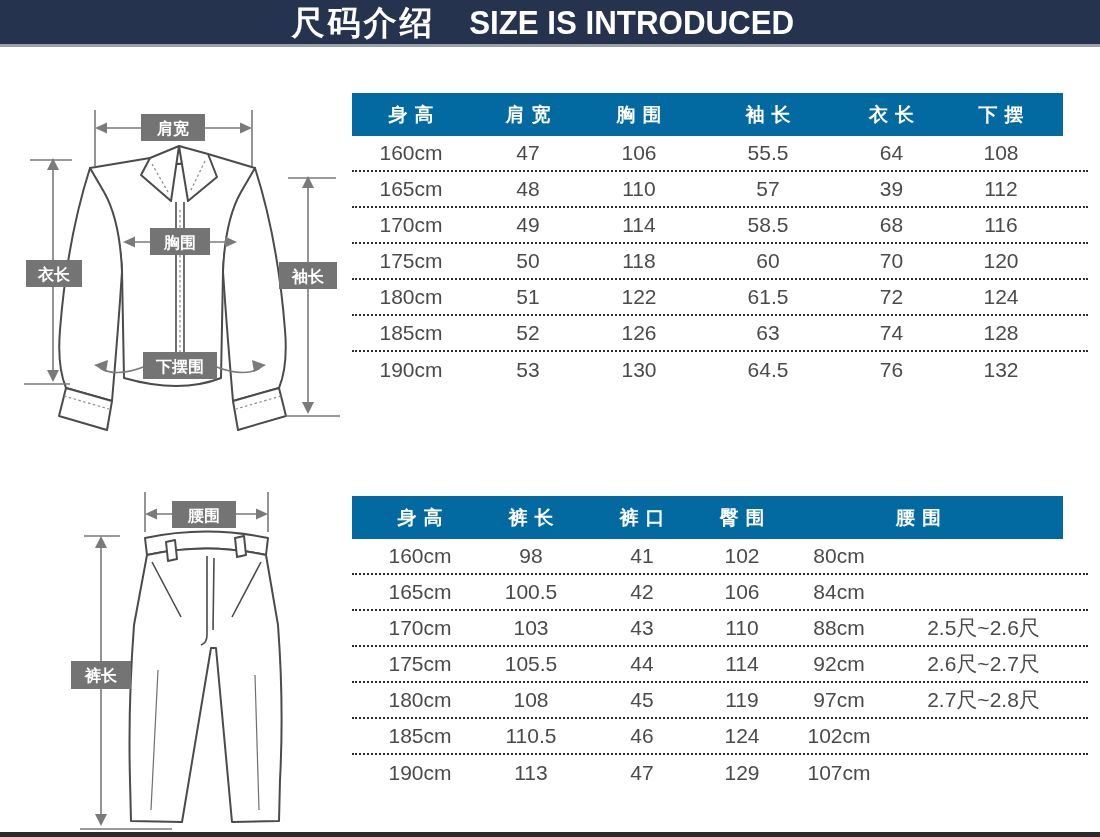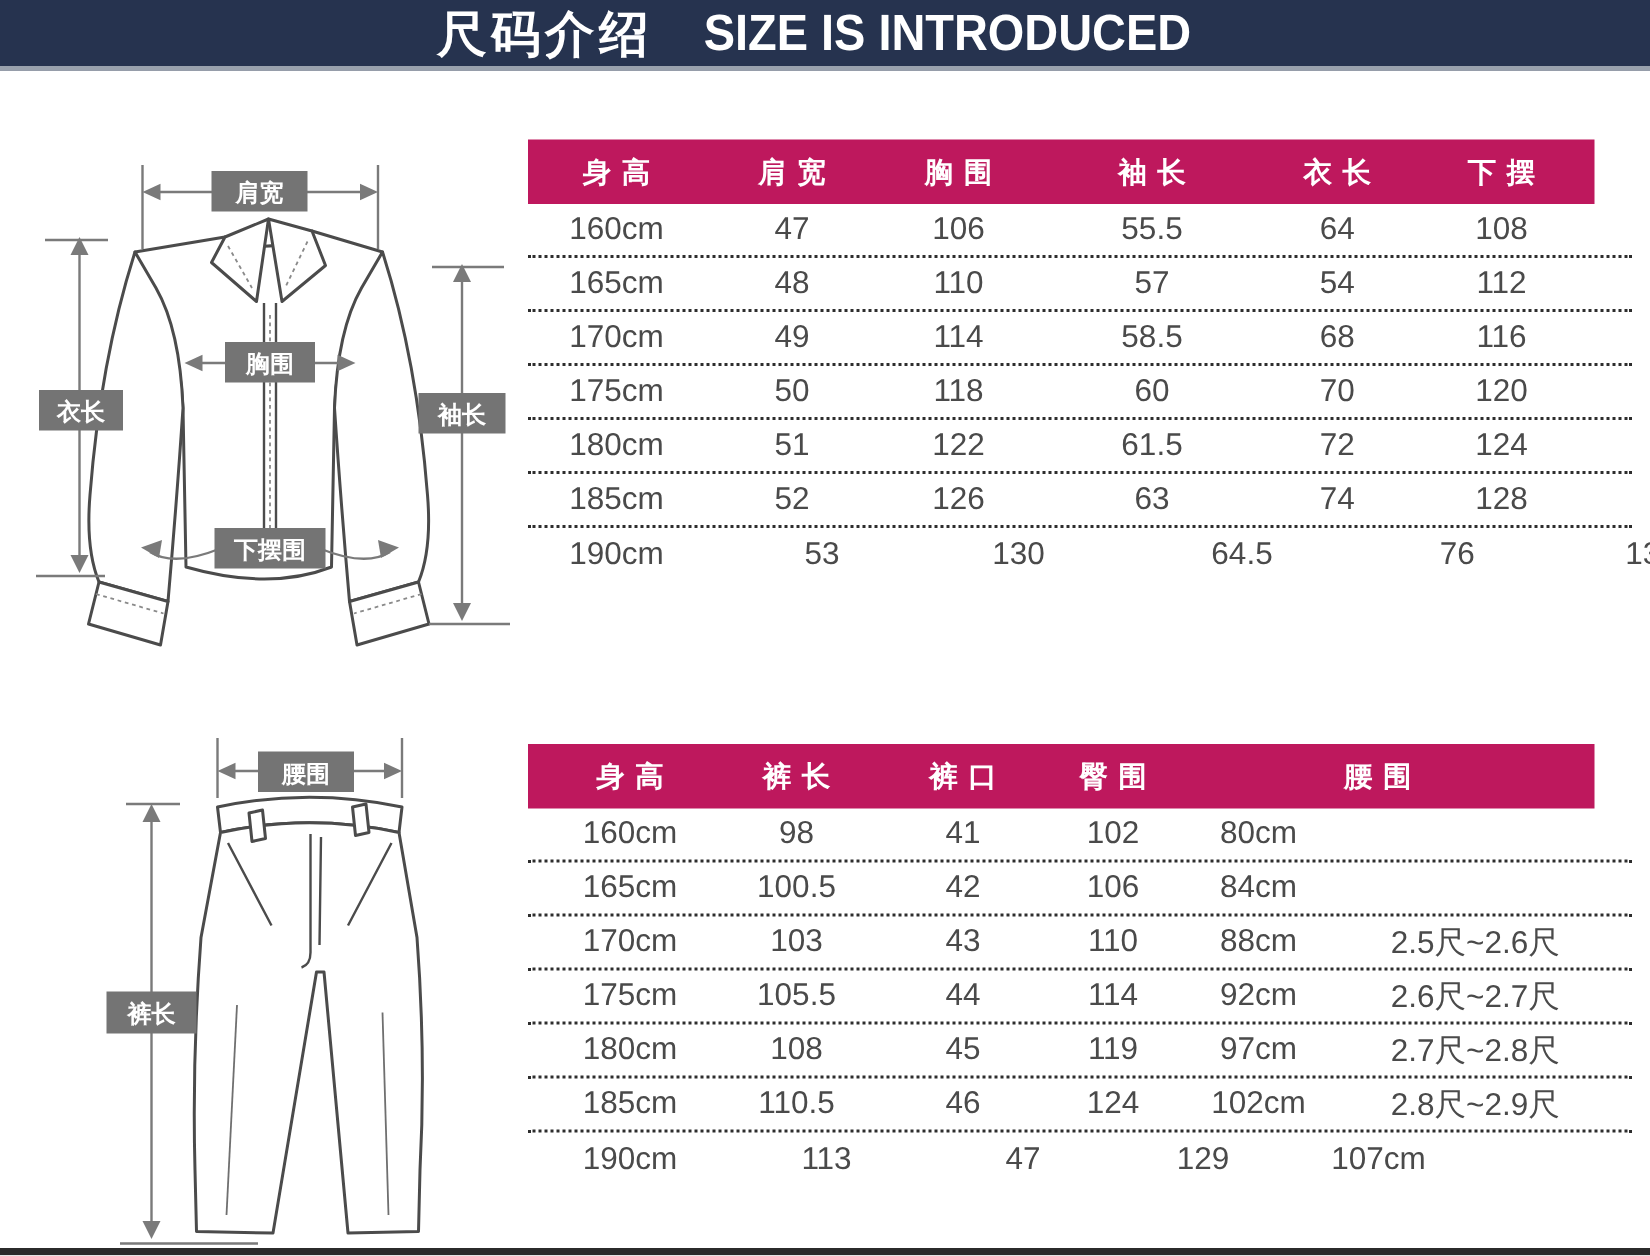--- a/index.html
+++ b/index.html
@@ -9,28 +9,28 @@
   .topbar{position:absolute;left:0;top:0;width:1100px;height:44px;background:#26334f;
           border-bottom:3px solid #99a1ad;display:flex;align-items:center;justify-content:center;gap:20px;}
   .topbar .zh{color:#fff;font-size:33px;font-weight:bold;letter-spacing:3px;line-height:1;}
   .topbar .en{color:#fff;font-size:34px;font-weight:bold;letter-spacing:0;transform:scaleX(.92);line-height:1;}
   
   .bottombar{position:absolute;left:0;bottom:0;width:1100px;height:5px;background:#2b2b2b;}
   
   .size-table{position:absolute;}
   .t-shirt{left:352px;top:93px;}
   .t-pants{left:352px;top:496px;}
-  .thead{display:grid;width:711px;height:43px;background:#be185d;align-items:center;}
+  .thead{display:grid;width:711px;height:43px;background:#0369a1;align-items:center;}
   .t-shirt .thead,.t-shirt .trow{grid-template-columns:118px 116px 106px 152px 95px 124px;}
   .t-pants .thead{grid-template-columns:136px 86px 136px 64px 289px;}
   .t-pants .trow{grid-template-columns:136px 86px 136px 64px 130px 159px;}
   .hcell{color:#ffffff;font-size:19px;font-weight:bold;text-align:center;letter-spacing:7px;text-indent:7px;}
   .trow{display:grid;width:736px;height:36px;box-sizing:border-box;align-items:center;
         border-bottom:2px dotted #2d2d2d;}
-  .trow:last-child{border-bottom:none;gap:20px;}
+  .trow:last-child{border-bottom:none;}
   .cell{font-size:21px;color:#4a4a4a;text-align:center;white-space:nowrap;}
   
   .diagram{position:absolute;}
   .garment{fill:#ffffff;stroke:#4b4b4b;stroke-width:2;stroke-linejoin:round;}
   .gline{fill:none;stroke:#4b4b4b;stroke-width:1.6;stroke-linejoin:round;}
   .stitch{fill:none;stroke:#8a8a8a;stroke-width:1.2;stroke-dasharray:2.5 2.5;}
   .crease{fill:none;stroke:#6f6f6f;stroke-width:1.2;}
   .m-line{fill:none;stroke:#7a7a7a;stroke-width:1.6;}
   .m-fill{fill:#7a7a7a;}
   .badge{fill:#747474;}
@@ -118,21 +118,21 @@
       <div class="cell">106</div>
       <div class="cell">55.5</div>
       <div class="cell">64</div>
       <div class="cell">108</div>
     </div>
     <div class="trow">
       <div class="cell">165cm</div>
       <div class="cell">48</div>
       <div class="cell">110</div>
       <div class="cell">57</div>
-      <div class="cell">54</div>
+      <div class="cell">39</div>
       <div class="cell">112</div>
     </div>
     <div class="trow">
       <div class="cell">170cm</div>
       <div class="cell">49</div>
       <div class="cell">114</div>
       <div class="cell">58.5</div>
       <div class="cell">68</div>
       <div class="cell">116</div>
     </div>
@@ -248,21 +248,20 @@
       <div class="cell">119</div>
       <div class="cell">97cm</div>
       <div class="cell">2.7尺~2.8尺</div>
     </div>
     <div class="trow">
       <div class="cell">185cm</div>
       <div class="cell">110.5</div>
       <div class="cell">46</div>
       <div class="cell">124</div>
       <div class="cell">102cm</div>
-      <div class="cell">2.8尺~2.9尺</div>
     </div>
     <div class="trow">
       <div class="cell">190cm</div>
       <div class="cell">113</div>
       <div class="cell">47</div>
       <div class="cell">129</div>
       <div class="cell">107cm</div>
     </div>
   </div>
 

